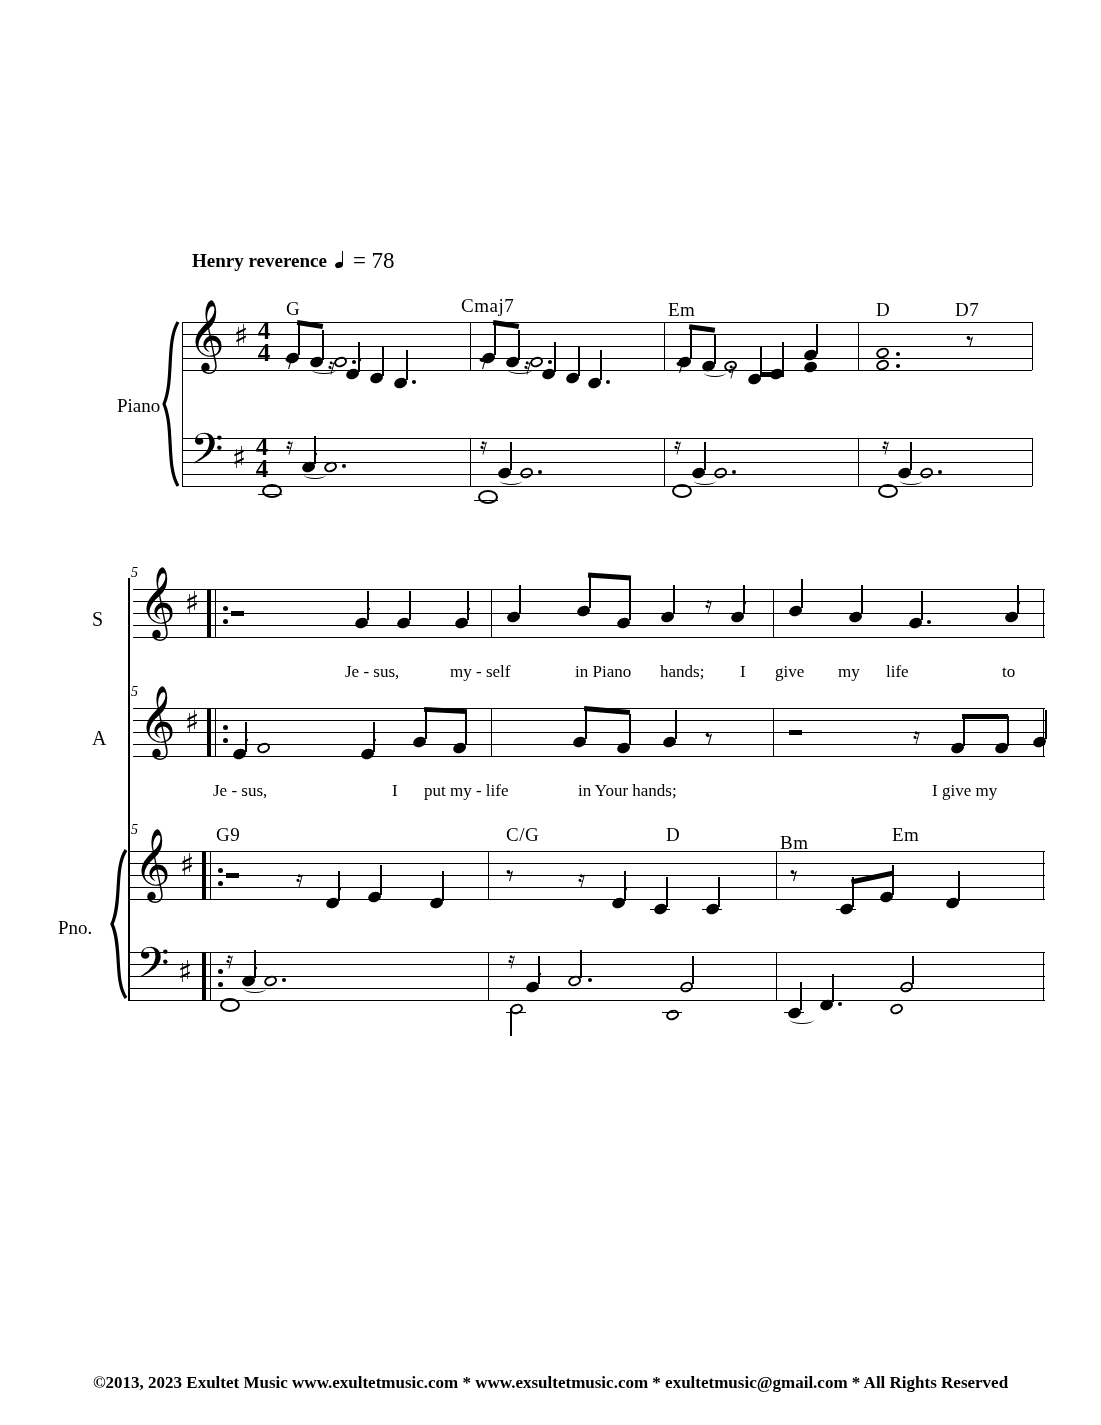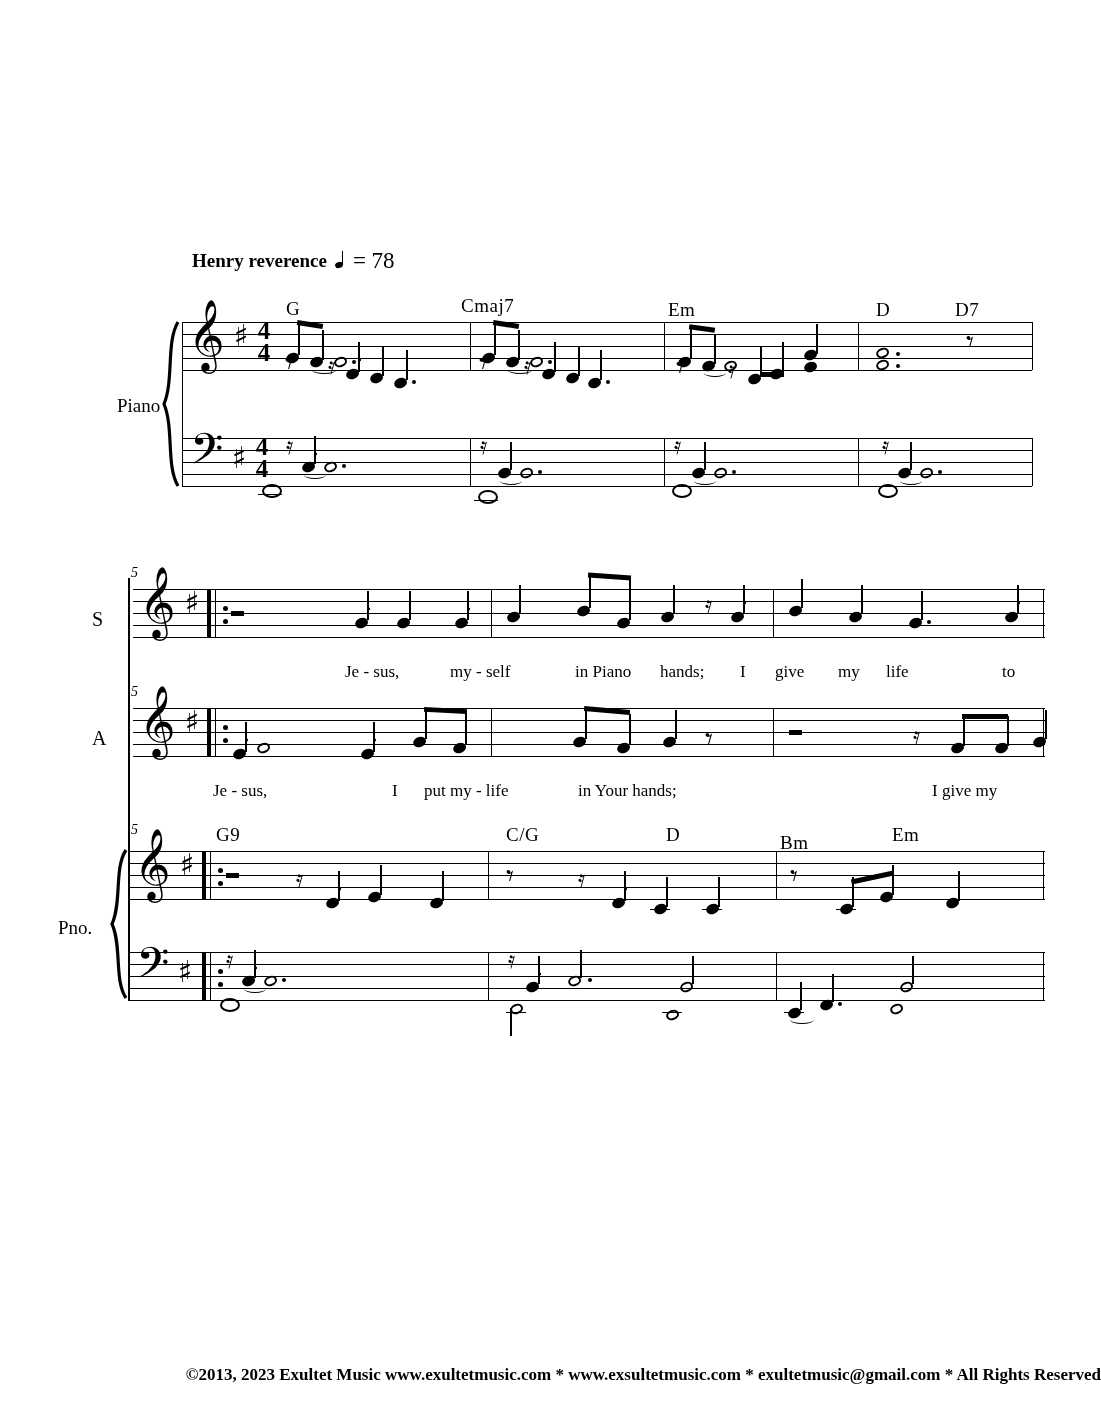--- a/index.html
+++ b/index.html
@@ -248,24 +248,24 @@
     background: #000;
     border-radius: 50%;
     left: 0;
   }
   .repeat-dots span:nth-child(1) { top: 0; }
   .repeat-dots span:nth-child(2) { top: 13px; }
 
   
   .footer {
     position: absolute;
-    bottom: 40px;
+    bottom: 32px;
     left: 0;
     width: 1101px;
-    text-align: right;
+    text-align: center;
     font-family: "Liberation Serif", serif;
     font-weight: bold;
     font-size: 17px;
   }
 </style>
 </head>
 <body>
 
 <div class="page">
 

